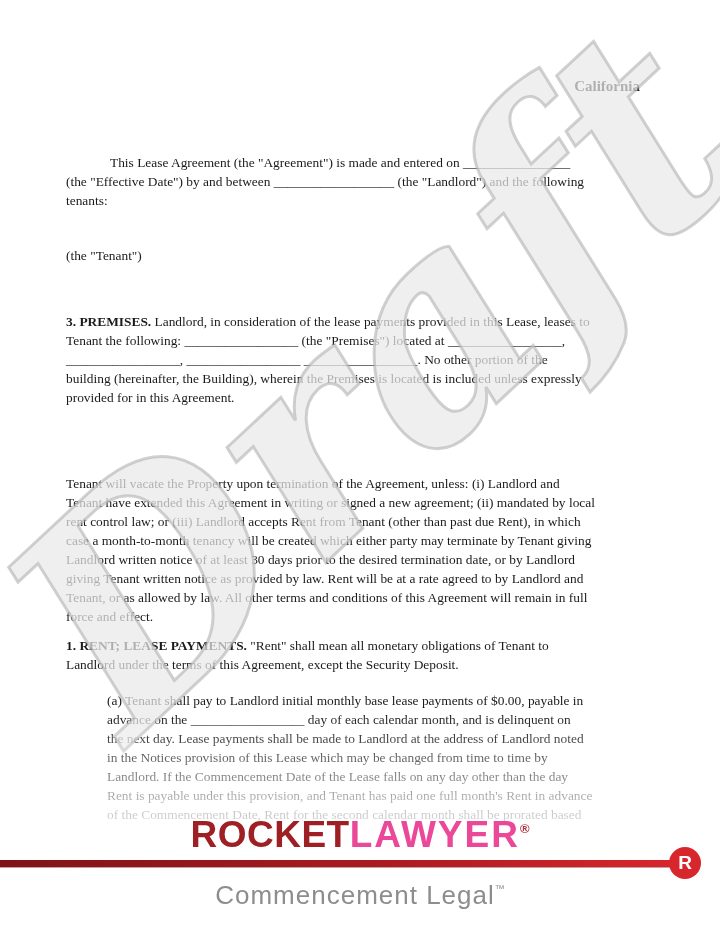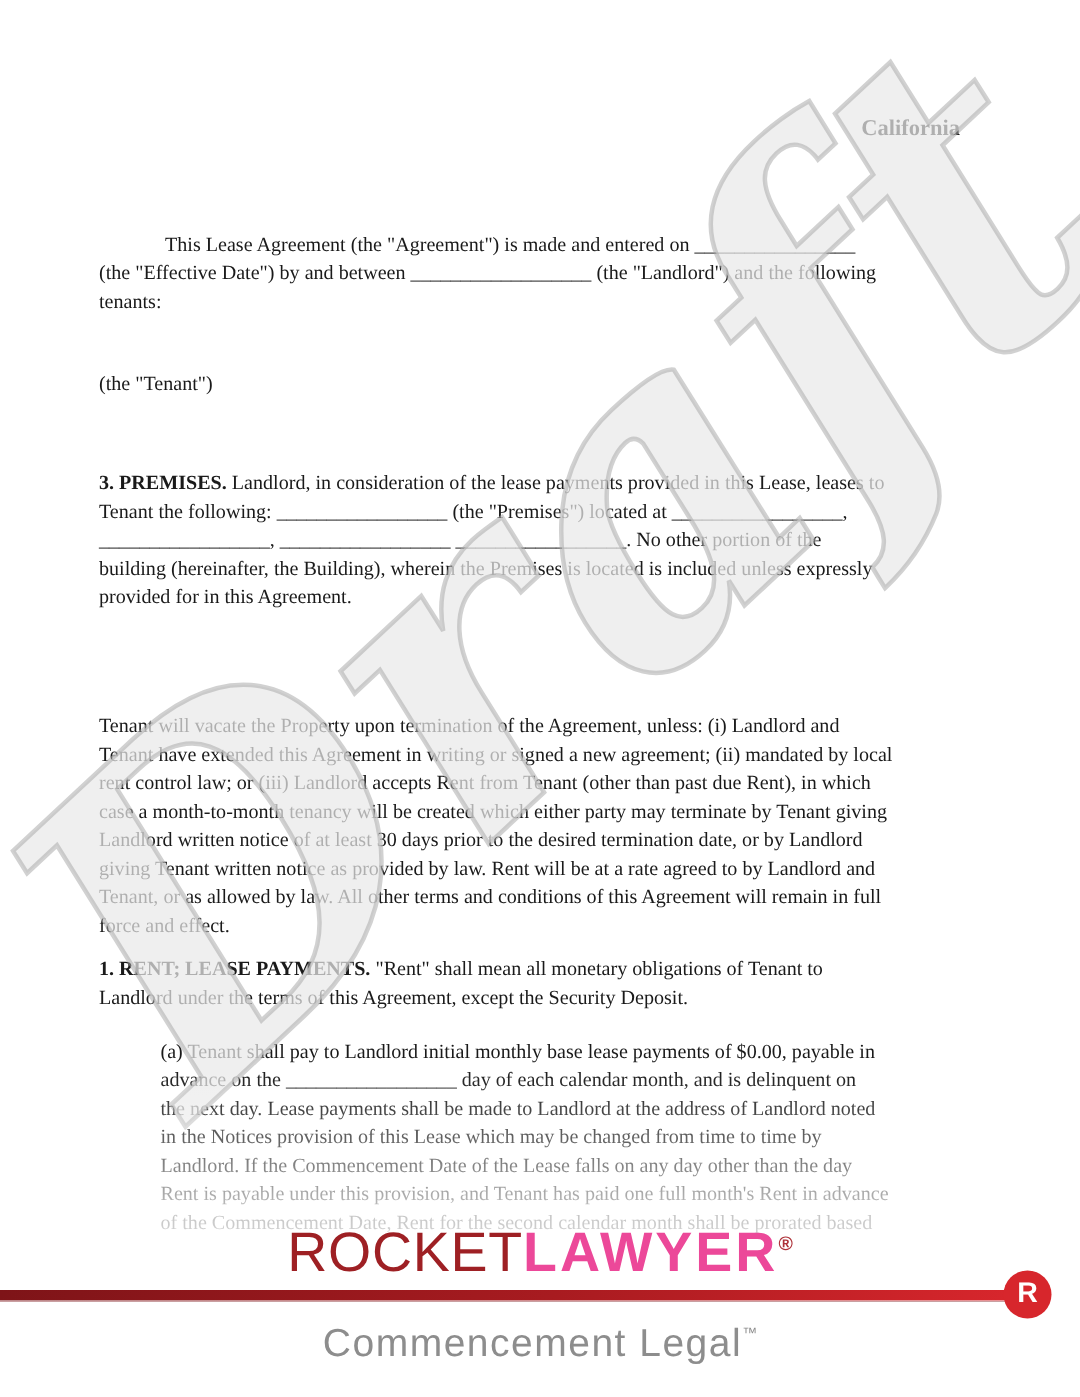--- a/index.html
+++ b/index.html
@@ -35,21 +35,21 @@
     position:absolute;top:712px;left:0;width:720px;height:130px;z-index:4;
     background:linear-gradient(180deg, rgba(255,255,255,0) 0%, rgba(255,255,255,0.35) 40%,
       rgba(255,255,255,0.75) 75%, rgba(255,255,255,0.88) 100%);
     pointer-events:none;
   }
   .footer{position:absolute;left:0;top:0;width:720px;height:931px;z-index:5;pointer-events:none;}
   .logo{
     position:absolute;top:810px;left:0;width:720px;text-align:center;
     font-family:"Liberation Sans", sans-serif;line-height:38px;white-space:nowrap;
   }
-  .logo .rocket{font-weight:normal;font-size:37px;letter-spacing:0.5px;color:#9e2024;}
+  .logo .rocket{font-weight:bold;font-size:37px;letter-spacing:0.5px;color:#9e2024;}
   .logo .lawyer{font-weight:bold;font-size:37px;letter-spacing:2px;color:#ec4899;}
   .logo .reg{font-size:13px;vertical-align:14px;color:#ae3138;font-weight:bold;}
   .ribbon{
     position:absolute;top:860px;left:0;width:672px;height:7px;
     background:linear-gradient(90deg,#7e1418 0%,#a81b20 55%,#d7262c 100%);
     box-shadow:0 1px 0 rgba(120,16,20,0.4);
   }
   .r-badge{
     position:absolute;top:847px;left:669px;width:32px;height:32px;border-radius:50%;
     background:#d7262c;color:#ffffff;display:flex;align-items:center;justify-content:center;

